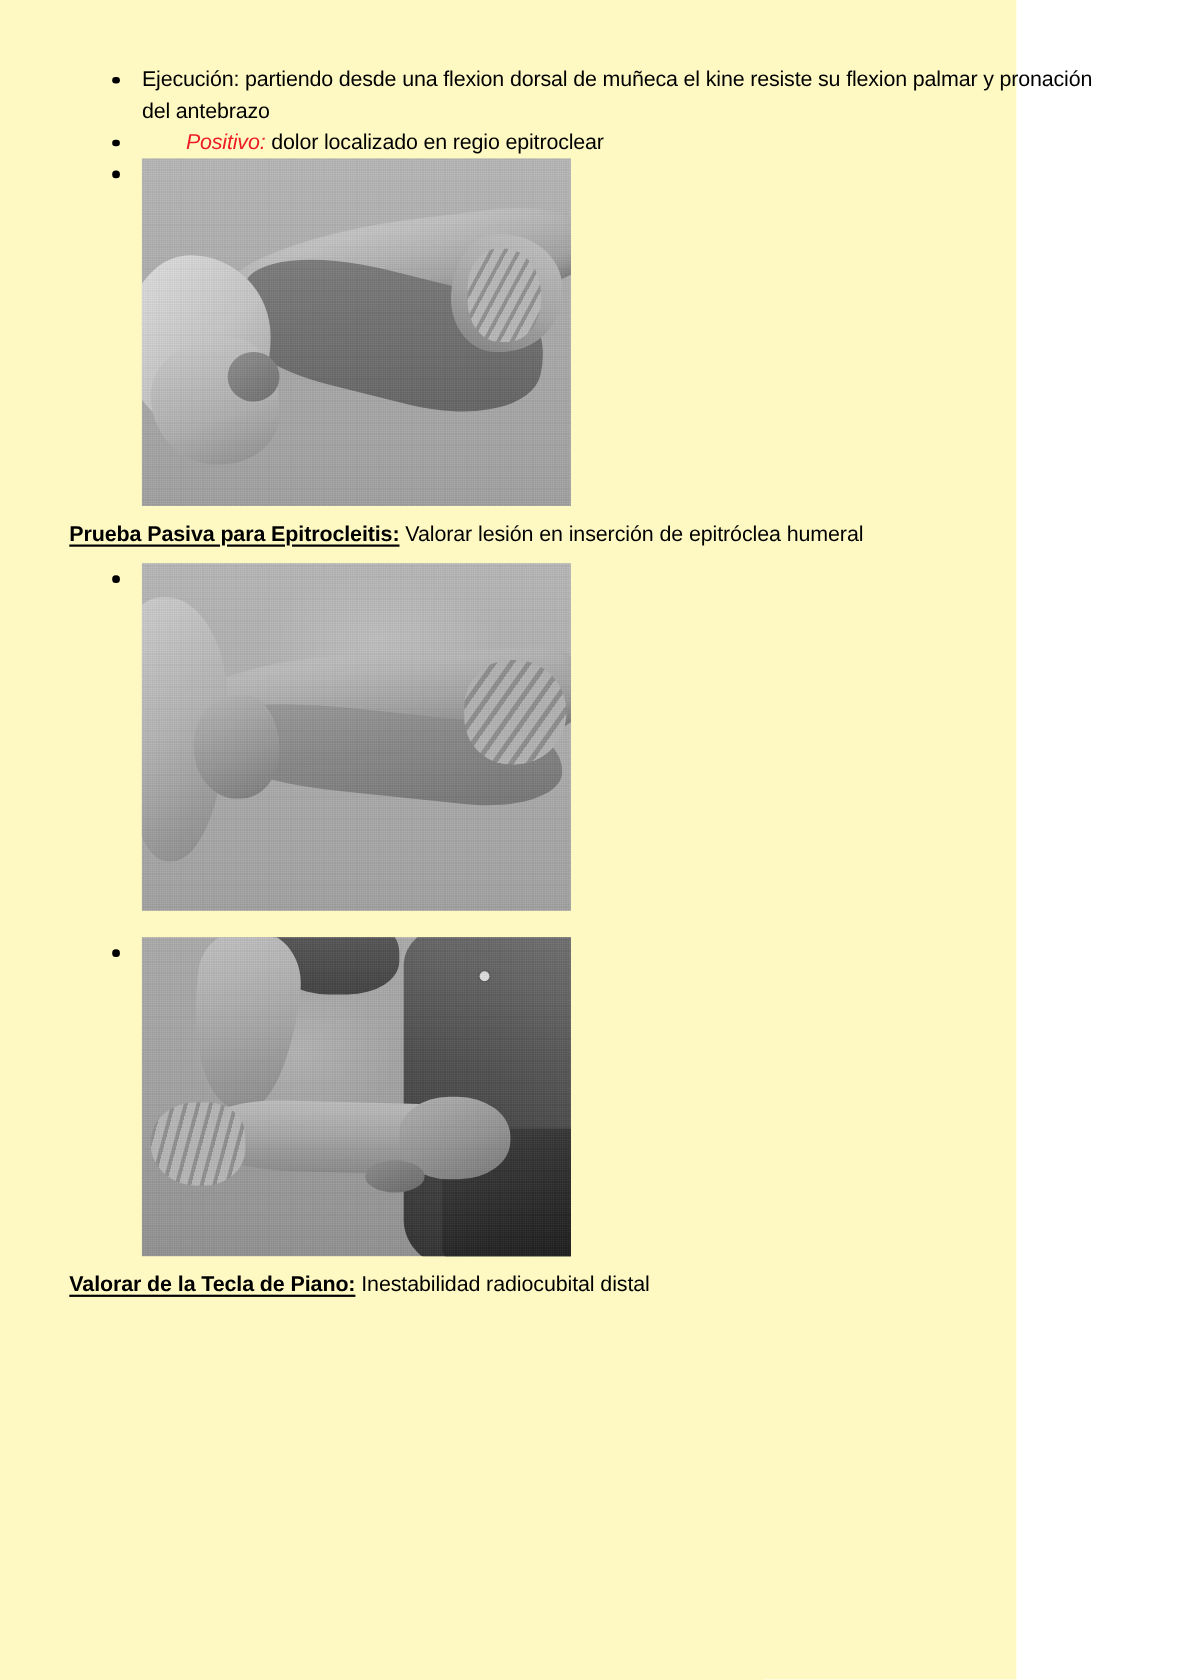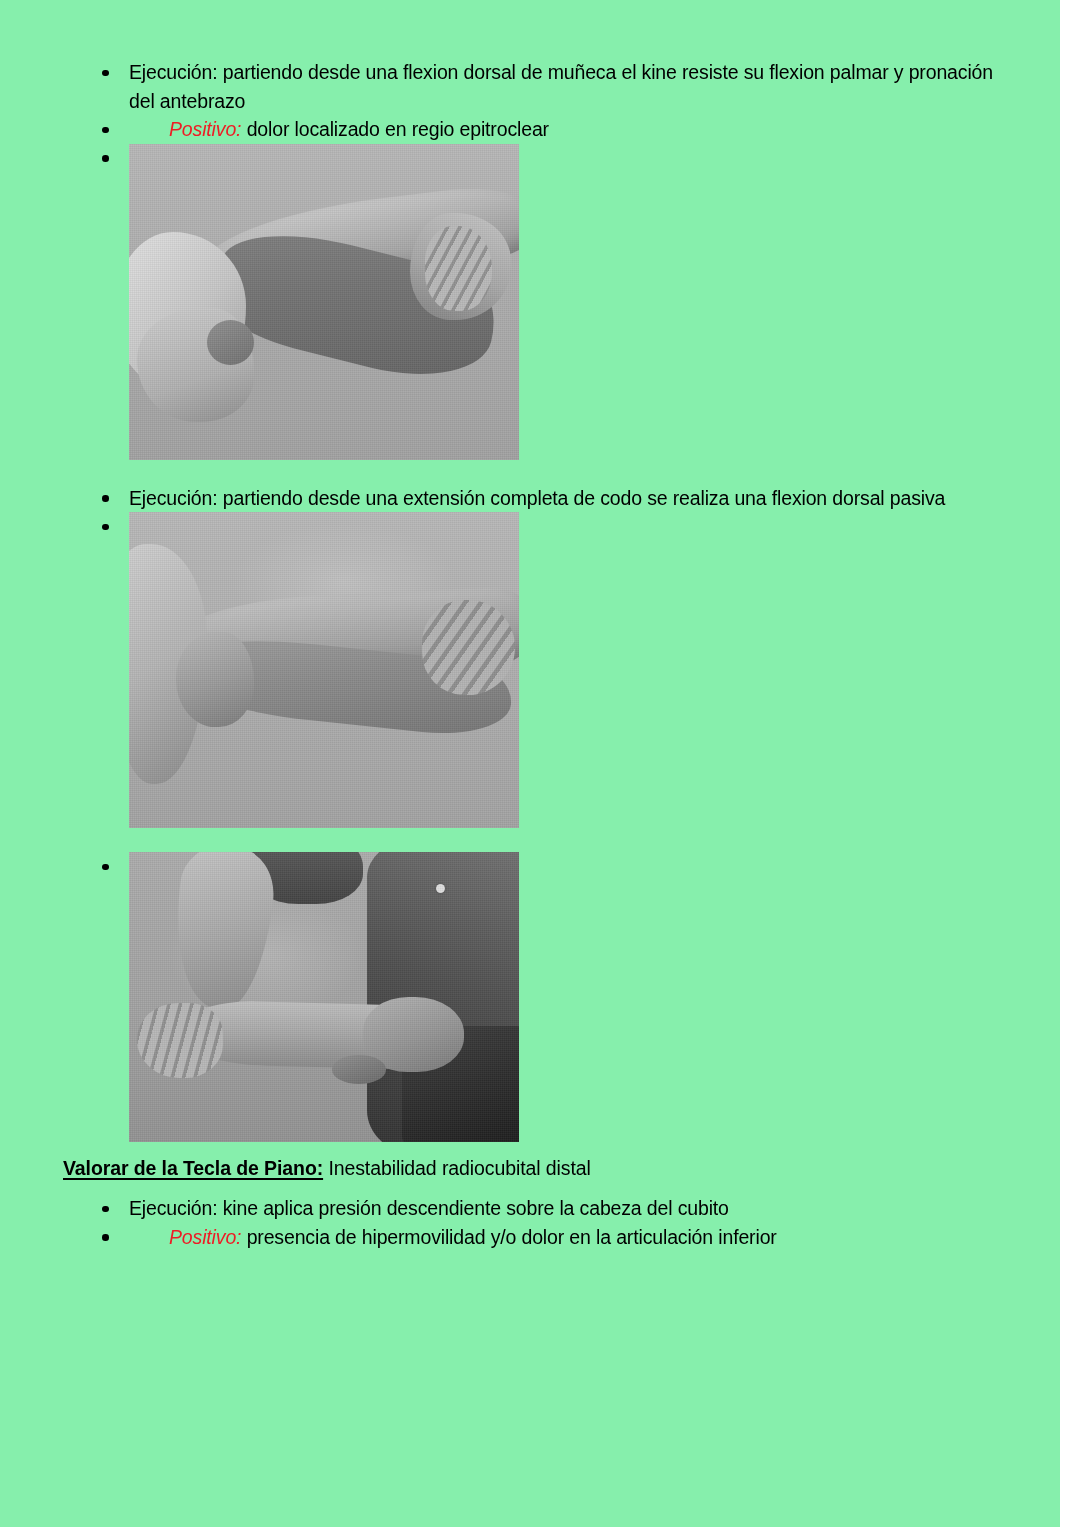--- a/index.html
+++ b/index.html
@@ -11,23 +11,23 @@
     width: 1080px;
     height: 1527px;
     position: relative;
     font-family: "Liberation Sans", sans-serif;
     color: #000000;
     overflow: hidden;
   }
   .page {
     position: absolute;
     left: 0; top: 0;
-    width: 1060px;
+    width: 924px;
     height: 1527px;
-    background: #86efac;
+    background: #fef9c3;
     padding: 0;
   }
   .content {
     position: absolute;
     left: 63px;
     top: 58px;
     width: 955px;
   }
 
   
@@ -268,25 +268,25 @@
             <div class="p1-fing"></div>
             <div class="grain"></div>
           </div>
         </li>
       </ul>
     </section>
 
     <div class="gap-sm"></div>
 
     <section>
+      <p class="section-head">
+        <span class="head-title">Prueba Pasiva para Epitrocleitis:</span><span class="head-desc"> Valorar lesión en inserción de epitróclea humeral</span>
+      </p>
       <div class="gap-sm"></div>
       <ul class="bullets">
-        <li>
-          <span>Ejecución: partiendo desde una extensión completa de codo se realiza una flexion dorsal pasiva</span>
-        </li>
         <li class="figure-item">
           <div class="photo photo-2">
             <div class="p2-forearm"></div>
             <div class="p2-lower"></div>
             <div class="p2-armL"></div>
             <div class="p2-handGrip"></div>
             <div class="p2-handR"></div>
             <div class="grain"></div>
           </div>
         </li>
@@ -315,24 +315,16 @@
       </ul>
     </section>
 
     <div class="gap-sm"></div>
 
     <section>
       <p class="section-head">
         <span class="head-title">Valorar de la Tecla de Piano:</span><span class="head-desc"> Inestabilidad radiocubital distal</span>
       </p>
       <div class="gap-sm"></div>
-      <ul class="bullets">
-        <li>
-          <span>Ejecución: kine aplica presión descendiente sobre la cabeza del cubito</span>
-        </li>
-        <li>
-          <span class="positivo">Positivo:</span><span> presencia de hipermovilidad y/o dolor en la articulación inferior</span>
-        </li>
-      </ul>
     </section>
 
   </div>
 </div>
 
 </body></html>

